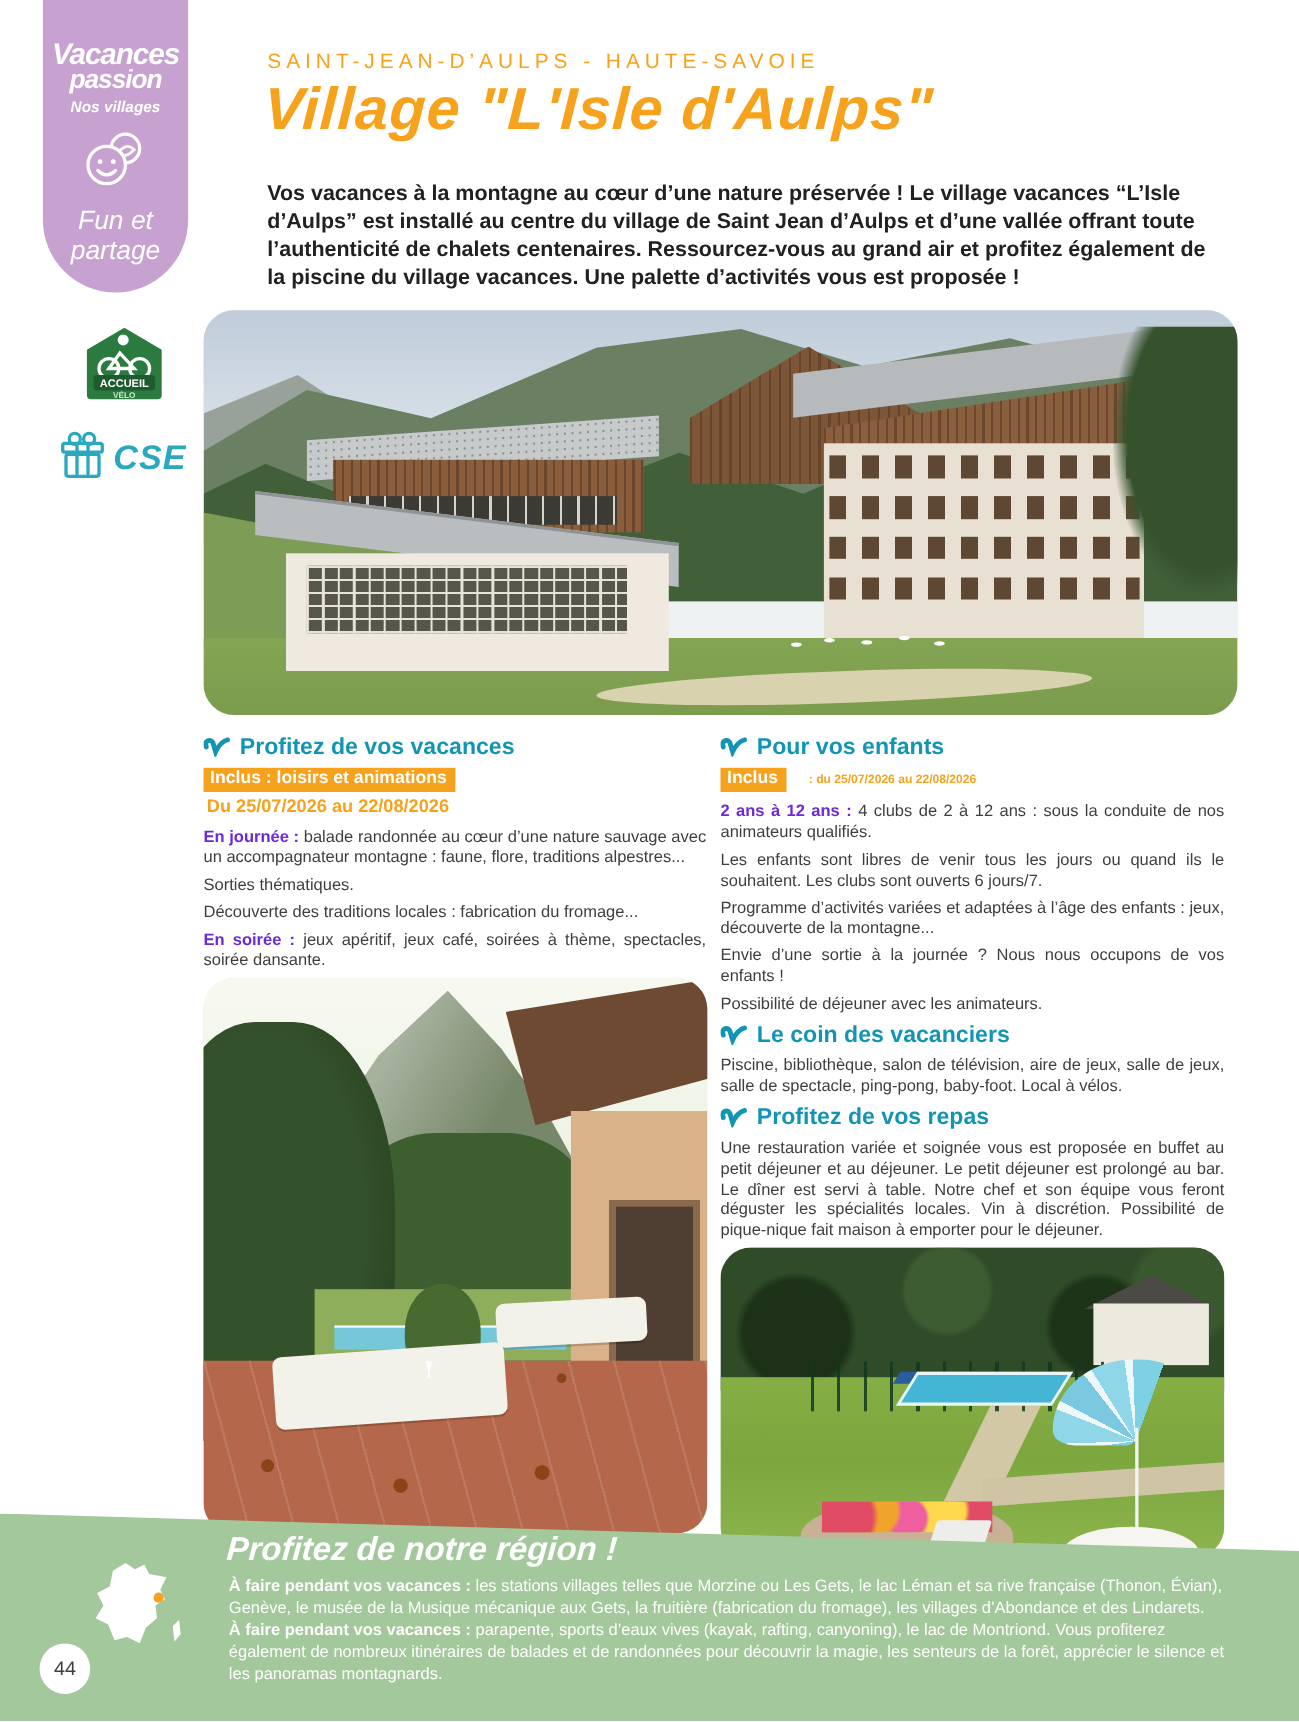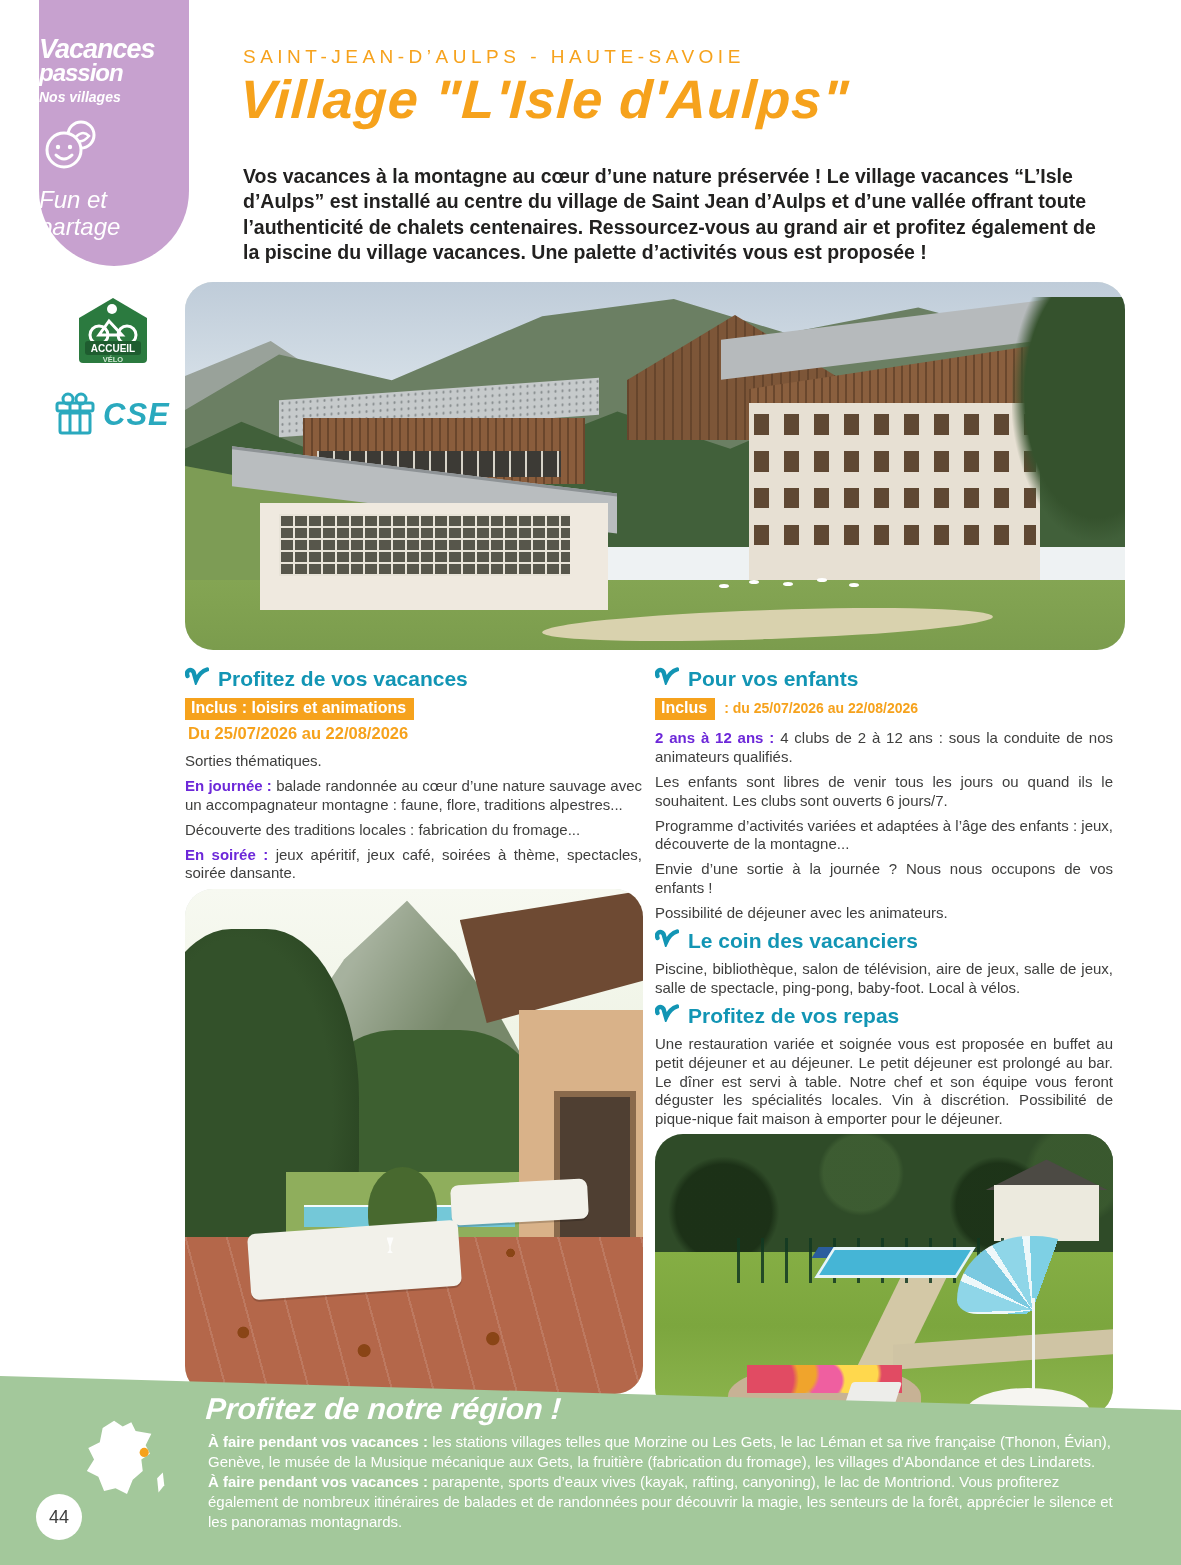--- a/index.html
+++ b/index.html
@@ -1,22 +1,22 @@
 <!DOCTYPE html>
 <html><head>
 <meta charset="utf-8">
 <style>
   * { margin:0; padding:0; box-sizing:border-box; }
   html,body { background:#ffffff; }
   body { font-family:"Liberation Sans", sans-serif; }
   #page { position:relative; width:1181px; height:1565px; background:#fff; overflow:hidden; }
 
   
-  .purple-badge { position:absolute; left:39px; top:0; width:150px; height:266px;
-    background:#c7a1cf; border-radius:0 0 78px 78px; text-align:left; color:#fff; }
+  .purple-badge { position:absolute; left:39px; top:0; width:132px; height:266px;
+    background:#c7a1cf; border-radius:0 0 78px 78px; text-align:center; color:#fff; }
   .logo { margin-top:34px; }
   .logo .l1 { font-size:27px; font-weight:700; font-style:italic; letter-spacing:-1px; }
   .logo .l2 { font-size:24px; font-weight:700; font-style:italic; margin-top:-6px; letter-spacing:-1px; }
   .logo .l3 { font-size:14px; font-weight:700; font-style:italic; margin-top:2px; }
   .smiley { margin-top:12px; }
   .club { margin-top:8px; font-size:24px; font-style:italic; line-height:1.12; font-weight:400; }
 
   
   .velo { position:absolute; left:78px; top:297px; width:70px; height:76px; }
   .cse-row { position:absolute; left:54px; top:390px; display:flex; align-items:center; gap:7px; }
@@ -138,27 +138,27 @@
       radial-gradient(circle at 50% 55%, #ef5fa0 0 22%, transparent 26%),
       radial-gradient(circle at 70% 30%, #ffd84d 0 20%, transparent 24%),
       radial-gradient(circle at 88% 55%, #e14b63 0 22%, transparent 26%); }
   .p-table { right:5%; bottom:-7%; width:27%; height:17%; background:#f6f5f1; border-radius:50%; }
   .p-chair-w { left:42%; bottom:1%; width:11%; height:11%; background:#ededea; transform:skewX(-18deg); border-radius:3px; }
 
   
   .col { position:absolute; top:667px; }
   .col-left { left:185px; width:457px; }
   .col-right { left:655px; width:458px; }
-  h3.sec { display:flex; gap:9px; color:#1295b4; font-size:21px;
+  h3.sec { display:flex; align-items:center; gap:9px; color:#1295b4; font-size:21px;
     font-weight:700; margin:0 0 7px 0; }
   h3.sec .chk { flex:0 0 auto; display:inline-flex; }
   .badge { display:inline-block; background:#f6a21c; color:#fff; font-weight:700;
     font-size:16px; padding:1px 8px 3px 6px; }
   .dates { color:#f6a21c; font-weight:700; font-size:16.5px; margin:4px 0 9px 3px; }
-  .dates-inline { color:#f6a21c; font-weight:700; font-size:14px; margin-left:9px; }
+  .dates-inline { color:#f6a21c; font-weight:700; font-size:11px; margin-left:20px; }
   .badge-row { margin-bottom:9px; }
   p.body { font-size:15px; line-height:1.26; color:#3e3e3d; margin:0 0 6px 0; text-align:justify; }
   p.body .lead { font-weight:700; color:#6d28d9; }
   .sec-gap { margin-top:19px; }
 
   
   .footer { position:absolute; left:0; top:1368px; width:1181px; height:197px; background:#a3c89b;
     clip-path:polygon(0 8px, 100% 42px, 100% 100%, 0 100%); z-index:2; color:#fff; }
   .footer-title { position:absolute; left:206px; top:24px; font-size:30px; font-weight:600;
     font-style:italic; transform:skewX(-4deg); }
@@ -256,22 +256,22 @@
     <h3 class="sec">
       <span class="chk">
         <svg width="24" height="18" viewBox="0 0 24 18">
             <path d="M2.5 9 C0.5 3.5 6 1 8.5 5 L11 13.5 C14 7 18.5 3.5 22 2.5" fill="none" stroke="#1295b4" stroke-width="4.4" stroke-linecap="round"></path>
           </svg>
       </span>
       <span>Profitez de vos vacances</span>
     </h3>
     <div class="badge">Inclus : loisirs et animations</div>
     <div class="dates">Du 25/07/2026 au 22/08/2026</div>
+    <p class="body"><span class="lead">En journée : </span><span>balade randonnée au cœur d’une nature sauvage avec un accompagnateur montagne : faune, flore, traditions alpestres...</span></p>
     <p class="body"><span>Sorties thématiques.</span></p>
-    <p class="body"><span class="lead">En journée : </span><span>balade randonnée au cœur d’une nature sauvage avec un accompagnateur montagne : faune, flore, traditions alpestres...</span></p>
     <p class="body"><span>Découverte des traditions locales : fabrication du fromage...</span></p>
     <p class="body"><span class="lead">En soirée : </span><span>jeux apéritif, jeux café, soirées à thème, spectacles, soirée dansante.</span></p>
   </div>
 
   <div class="col col-right">
     <h3 class="sec">
       <span class="chk">
         <svg width="24" height="18" viewBox="0 0 24 18">
             <path d="M2.5 9 C0.5 3.5 6 1 8.5 5 L11 13.5 C14 7 18.5 3.5 22 2.5" fill="none" stroke="#1295b4" stroke-width="4.4" stroke-linecap="round"></path>
           </svg>

